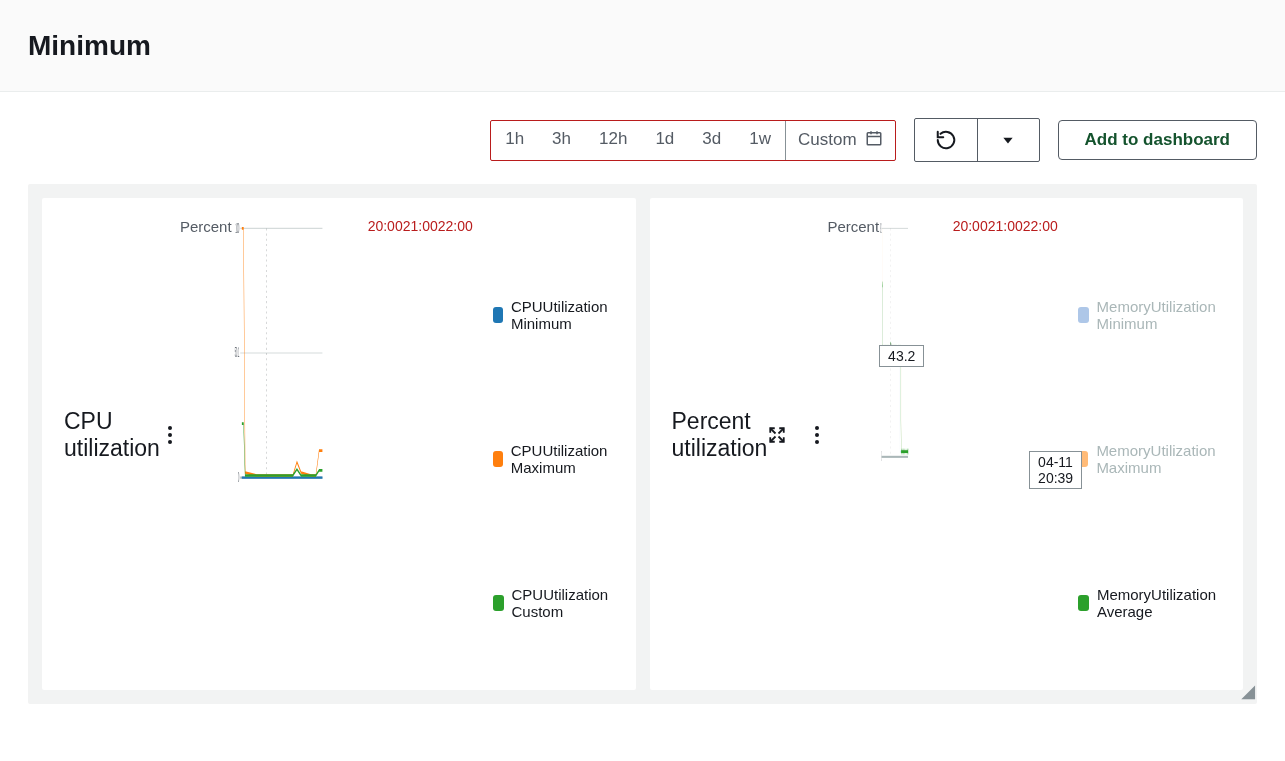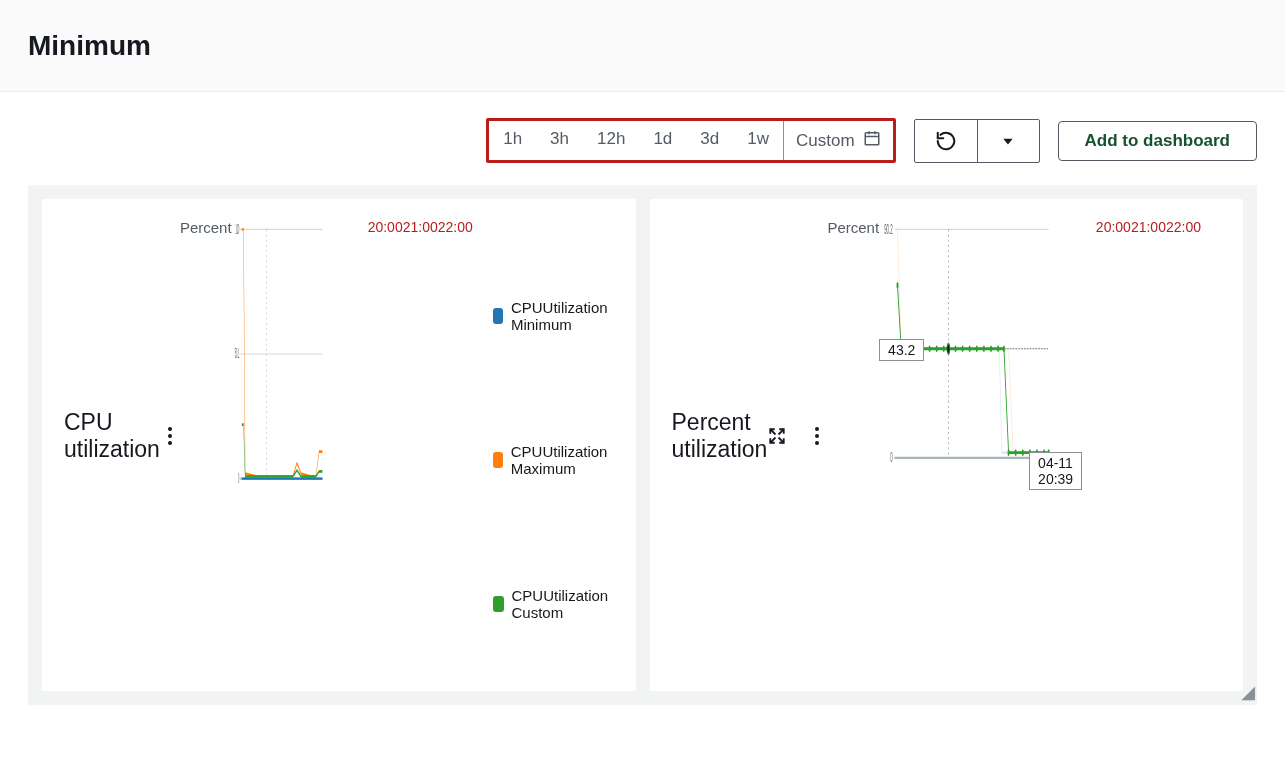--- a/index.html
+++ b/index.html
@@ -2,21 +2,21 @@
 <html><head>
 <meta charset="utf-8">
 <style>
   * { box-sizing: border-box; }
   html, body { margin:0; padding:0; font-family: "Amazon Ember", "Helvetica Neue", Arial, sans-serif; background:#ffffff; color:#16191f; }
   .page { width:1285px; height:761px; position:relative; }
   .header-bar { height:92px; border-bottom:1px solid #eaeded; background:#fafafa; display:flex; align-items:center; padding:0 28px; }
   .page-title { font-size:28px; font-weight:700; }
 
   .controls-row { display:flex; align-items:center; justify-content:flex-end; gap:18px; padding:26px 28px 0 28px; }
-  .time-group { display:flex; border:3px solid #b91c1c; border-radius:2px; overflow:hidden; background:#fff; }
+  .time-group { display:flex; border:1px solid #b91c1c; border-radius:2px; overflow:hidden; background:#fff; }
   .time-btn { padding:8px 14px; font-size:17px; color:#545b64; cursor:pointer; user-select:none; }
   .time-btn.custom { border-left:1px solid #879196; display:flex; align-items:center; gap:8px; padding:8px 12px; }
   .refresh-group { display:flex; border:1px solid #545b64; border-radius:2px; overflow:hidden; background:#fff; }
   .refresh-btn { width:62px; height:42px; display:flex; align-items:center; justify-content:center; cursor:pointer; }
   .refresh-split { width:62px; height:42px; display:flex; align-items:center; justify-content:center; cursor:pointer; border-left:1px solid #545b64; }
   .dash-btn { border:1px solid #545b64; border-radius:4px; padding:9px 26px; font-size:17px; font-weight:600; cursor:pointer; color:#14532d; background:#fff; }
 
   .panel-area { margin:22px 28px 0 28px; background:#f2f3f3; border-radius:2px; padding:14px; display:flex; gap:14px; position:relative; min-height:520px; }
   .resize-icon { position:absolute; right:2px; bottom:2px; color:#879196; font-size:18px; pointer-events:none; }
   .panel { flex:1; background:#fff; border-radius:2px; padding:20px 22px 18px 22px; display:flex; position:relative; }
@@ -158,21 +158,21 @@
           <svg width="6" height="18" viewBox="0 0 6 18" fill="#16191f">
                 <circle cx="3" cy="2" r="2"></circle>
                 <circle cx="3" cy="9" r="2"></circle>
                 <circle cx="3" cy="16" r="2"></circle>
               </svg>
         </div>
       </div>
     </div>
     <div class="ylabel">Percent</div>
     <div class="plot-wrap">
-      <div class="hover-tip" style="left:0px; top:120px;">43.2</div>
+      <div class="hover-tip" style="left:0px; top:127px;">43.2</div>
       <div class="hover-tip" style="left:150px; top:233px;">04-11 20:39</div>
       <svg class="plot" viewBox="0 0 560 260" preserveAspectRatio="none">
         <line x1="50" y1="10" x2="550" y2="10" stroke="#d5dbdb"></line>
         <line x1="50" y1="230" x2="550" y2="230" stroke="#aab7b8" stroke-width="2"></line>
         <text x="44" y="14" text-anchor="end" font-size="14" fill="#545b64">90.2</text>
         <text x="44" y="234" text-anchor="end" font-size="14" fill="#545b64">0</text>
 
         <line x1="50" y1="125" x2="550" y2="125" stroke="#16191f" stroke-dasharray="2,3"></line>
 
         <line x1="225" y1="10" x2="225" y2="230" stroke="#16191f" stroke-dasharray="2,3"></line>
@@ -209,18 +209,32 @@
         </g>
 
         <circle cx="225" cy="125" r="5" fill="#16191f" stroke="#2ca02c" stroke-width="2"></circle>
       </svg>
     </div>
     <div class="xticks">
       <span>20:00</span>
       <span>21:00</span>
       <span>22:00</span>
     </div>
+    <div class="legend">
+      <div class="legend-item dim">
+            <span class="swatch" style="background:#aec7e8"></span>
+            <span>MemoryUtilization Minimum</span>
+          </div>
+      <div class="legend-item dim">
+            <span class="swatch" style="background:#ffbb78"></span>
+            <span>MemoryUtilization Maximum</span>
+          </div>
+      <div class="legend-item">
+            <span class="swatch" style="background:#2ca02c"></span>
+            <span>MemoryUtilization Average</span>
+          </div>
+    </div>
   </div>
 
   <span class="resize-icon">◢</span>
 </div>
 
 </div>
 
 </body></html>

